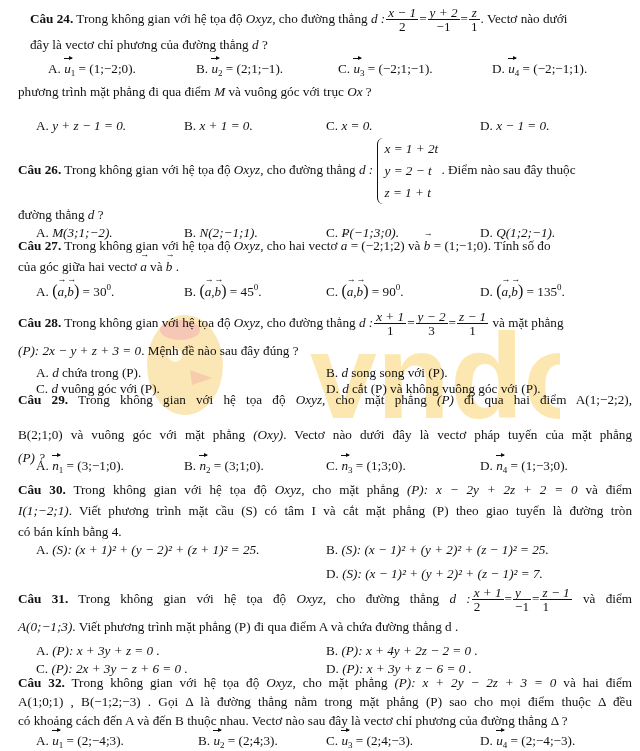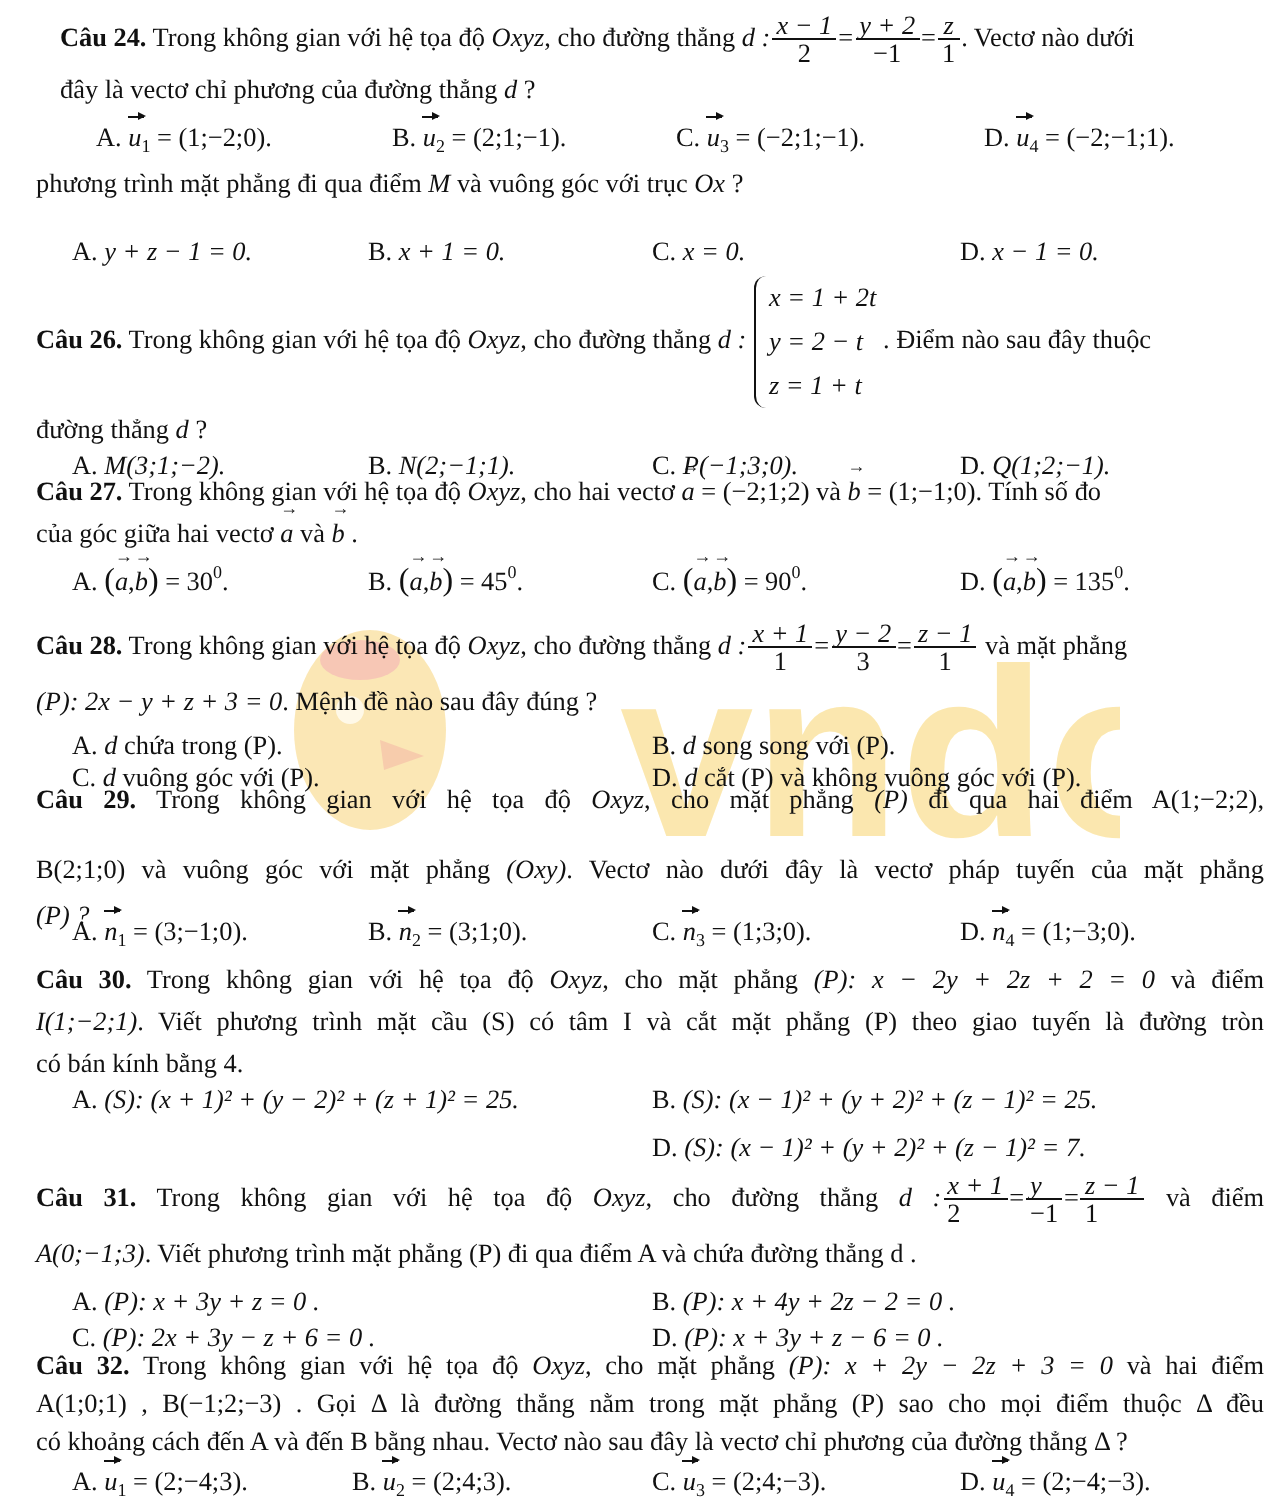--- a/index.html
+++ b/index.html
@@ -213,23 +213,23 @@
     <div class="stem" style="text-align-last:justify;">
       <span class="lbl">Câu 32.</span>
       <span>Trong không gian với hệ tọa độ</span>
       <span class="i">Oxyz</span><span>, cho mặt phẳng</span>
       <span class="i">(P): x + 2y − 2z + 3 = 0</span><span> và hai điểm</span>
     </div>
     <div class="stem" style="margin-top:2px; text-align-last:justify;">
       <span>A(1;0;1) , B(−1;2;−3) . Gọi Δ là đường thẳng nằm trong mặt phẳng (P) sao cho mọi điểm thuộc Δ đều</span>
     </div>
     <div style="margin-top:2px;">
-      <span>có khoảng cách đến A và đến B bằng nhau. Vectơ nào sau đây là vectơ chỉ phương của đường thẳng Δ ?</span>
+      <span>có khoảng cách đến A và đến B thuộc nhau. Vectơ nào sau đây là vectơ chỉ phương của đường thẳng Δ ?</span>
     </div>
     <div class="opts" style="top:58px;">
       <span class="opt" style="left:18px;"><span>A.</span> <span class="vec">u</span><sub>1</sub><span> = (2;−4;3).</span></span>
-      <span class="opt" style="left:158px;"><span>B.</span> <span class="vec">u</span><sub>2</sub><span> = (2;4;3).</span></span>
+      <span class="opt" style="left:180px;"><span>B.</span> <span class="vec">u</span><sub>2</sub><span> = (2;4;3).</span></span>
       <span class="opt" style="left:308px;"><span>C.</span> <span class="vec">u</span><sub>3</sub><span> = (2;4;−3).</span></span>
       <span class="opt" style="left:462px;"><span>D.</span> <span class="vec">u</span><sub>4</sub><span> = (2;−4;−3).</span></span>
     </div>
   </div>
 
 </div>
 
 </body></html>

